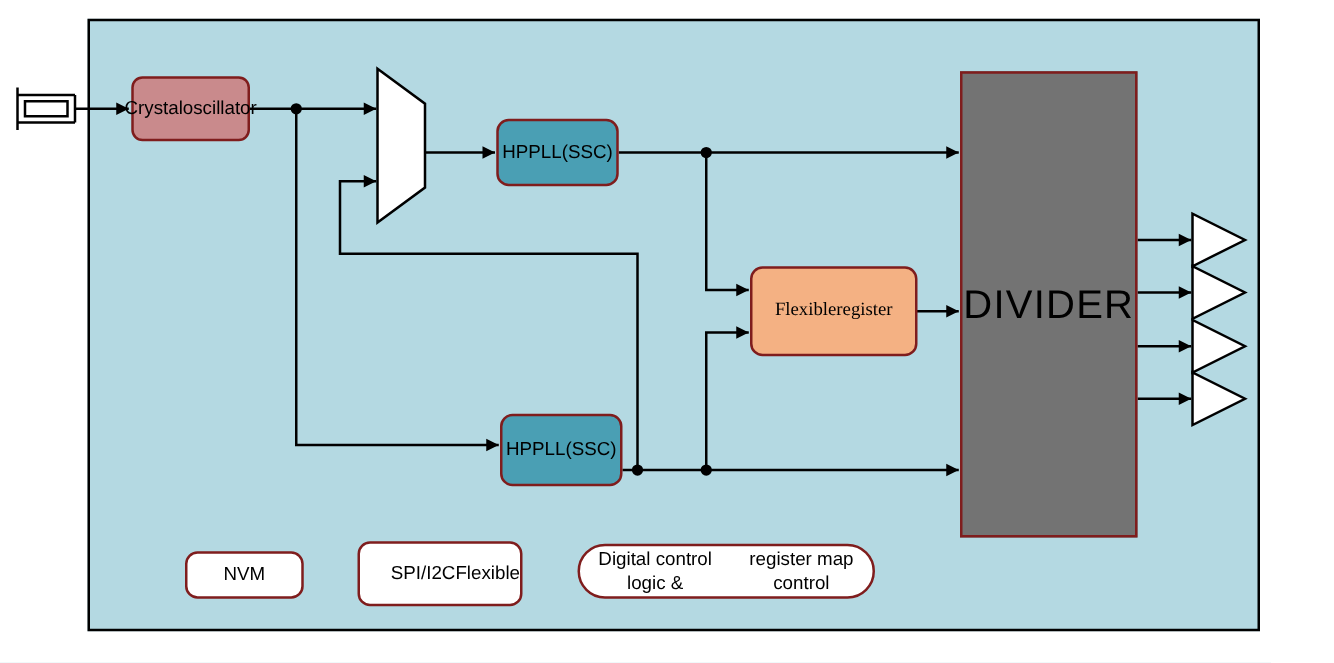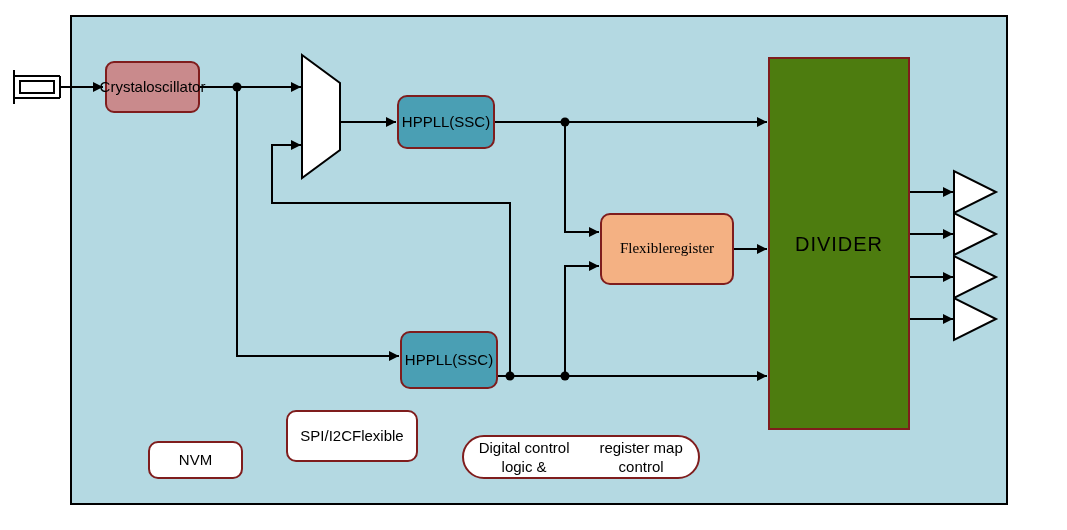--- a/index.html
+++ b/index.html
@@ -10,23 +10,23 @@
            background:#b4d9e2; border:2px solid #000; z-index:0; }
   svg.wires { position:absolute; left:0; top:0; z-index:1; }
   .block { position:absolute; z-index:2; display:flex; 
            align-items:center; justify-content:center; text-align:center;
            border:2px solid #7f1d1d; font-size:15px; line-height:1.3; color:#000; }
   .block span { display:block; }
   .b-xtal-osc { left:105px; top:61px;  width:95px;  height:52px;  background:#c98a8c; border-radius:9px; }
   .b-hppll-top{ left:397px; top:95px;  width:98px;  height:54px;  background:#4a9fb4; border-radius:10px; }
   .b-hppll-bot{ left:400px; top:331px; width:98px;  height:58px;  background:#4a9fb4; border-radius:10px; }
   .b-flex     { left:600px; top:213px; width:134px; height:72px;  background:#f4b183; border-radius:10px;font-family:Liberation Serif, serif; }
-  .b-div      { left:768px; top:57px;  width:142px; height:373px; background:#4d7c0f; font-size:20px; letter-spacing:1px; }
+  .b-div      { left:768px; top:57px;  width:142px; height:373px; background:#737373; font-size:32px; letter-spacing:1px; }
   .b-nvm      { left:148px; top:441px; width:95px;  height:38px;  background:#ffffff; border-radius:10px; }
-  .b-spi      { left:286px; top:410px; width:132px; height:52px;  background:#ffffff; border-radius:10px; }
+  .b-spi      { left:286px; top:433px; width:132px; height:52px;  background:#ffffff; border-radius:10px;justify-content:flex-end; }
   .b-ctrl     { left:462px; top:435px; width:238px; height:44px;  background:#ffffff; border-radius:26px; }
 </style>
 </head>
 <body>
 
 <div class="stage">
 
   <div class="panel"></div>
 
   <svg class="wires" width="1067" height="530" viewBox="0 0 1067 530">

